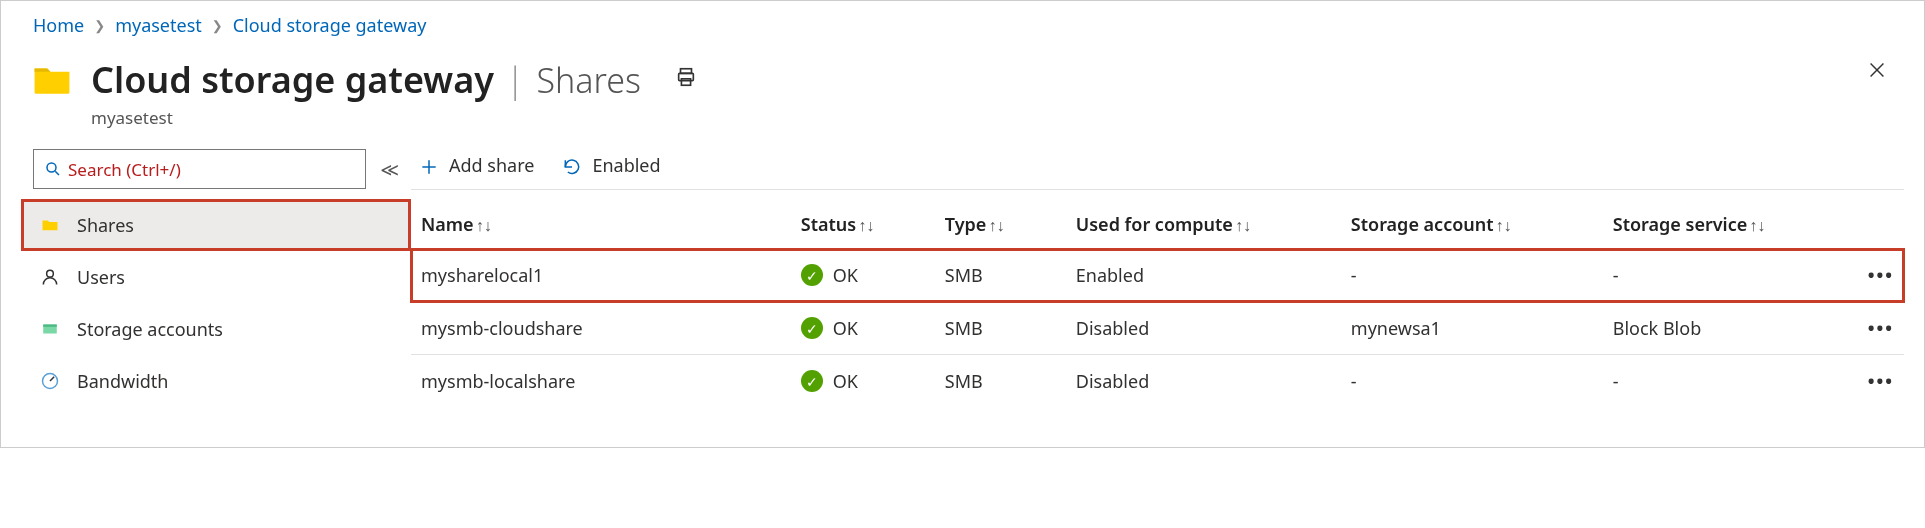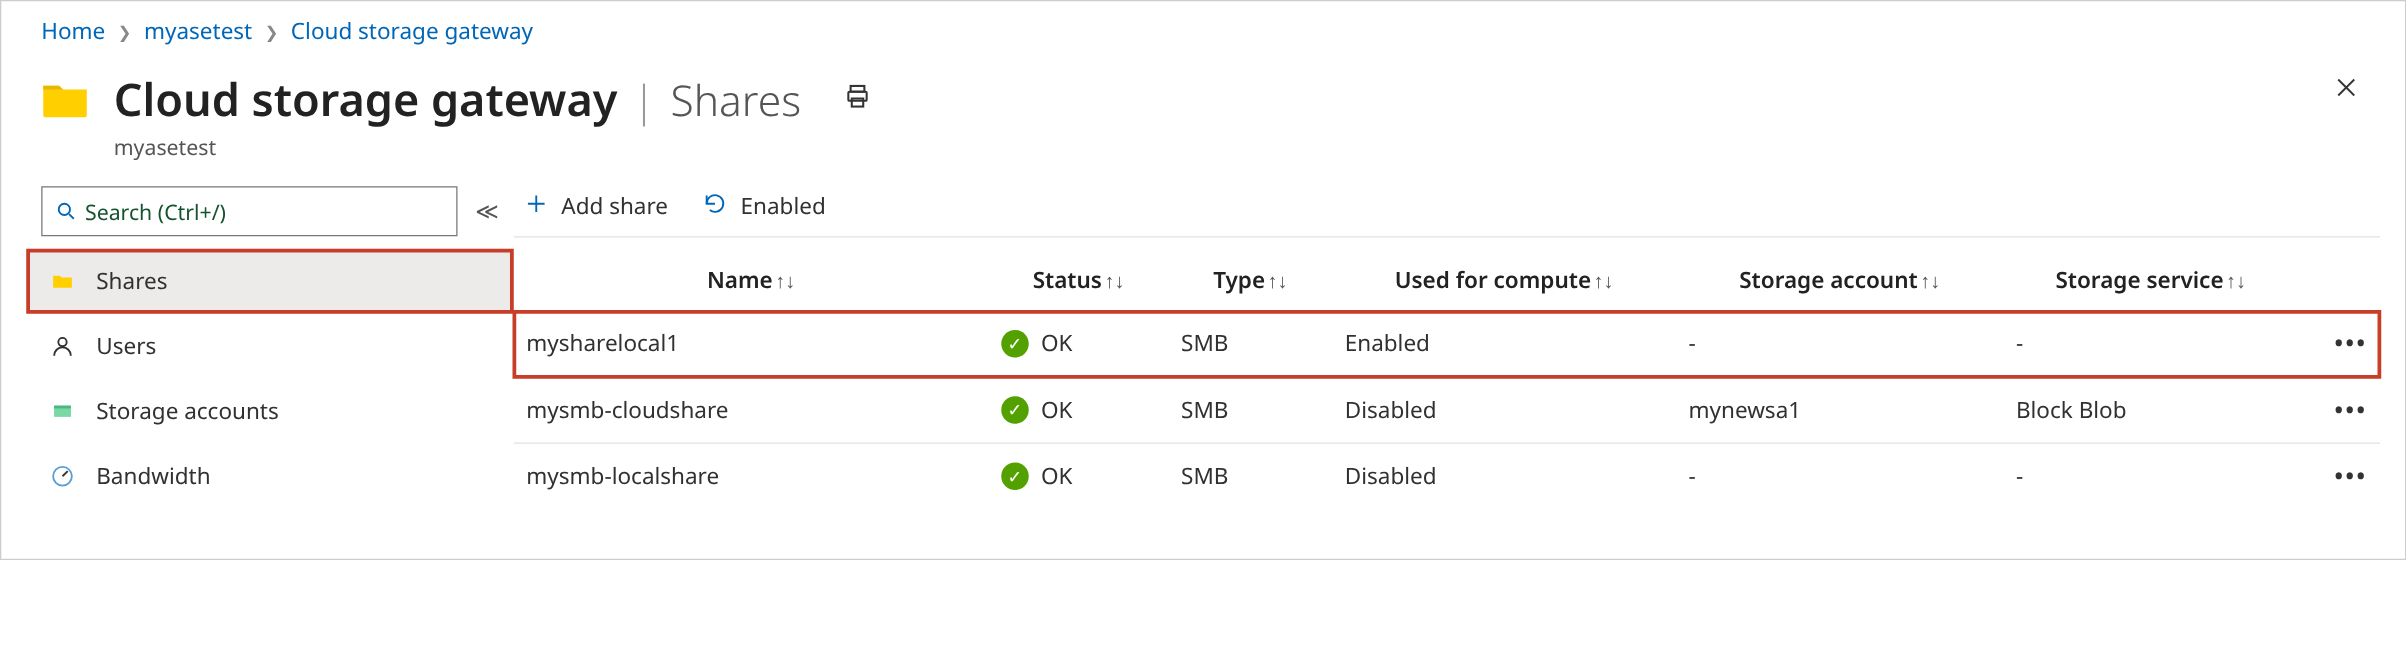--- a/index.html
+++ b/index.html
@@ -23,38 +23,38 @@
     .titleline .subtitle { font-size: 34px; font-weight: 350; color:#555; }
     .titleline .print-icon { margin-left: 34px; cursor:pointer; color:#333; align-self: center; }
     .titleblock .sub { font-size: 17px; color:#555; margin-top: 2px; }
     .header .close-icon { margin-left: auto; cursor:pointer; color:#333; padding:4px; }
     .close-icon svg { width:22px; height:22px; }
 
     
     .columns { display:flex; align-items:flex-start; padding: 0 0 0 20px; }
     .sidebar { width: 390px; flex-shrink:0; }
     .searchrow { display:flex; align-items:center; gap: 14px; padding: 0 12px 10px; }
-    .searchbox { flex:1; display:flex; align-items:center; border:1px solid #777; height:40px; padding:0 10px; font-size:17px; color:#14532d; background:#fff; cursor:text; }
+    .searchbox { flex:1; display:flex; align-items:center; border:1px solid #777; height:40px; padding:0 10px; font-size:17px; color:#b91c1c; background:#fff; cursor:text; }
     .searchbox svg { width:18px; height:18px; margin-right:6px; color:#0067b8; }
     .collapse-btn { cursor:pointer; color:#555; font-size:18px; }
 
     .menu { list-style:none; }
     .menu li { display:flex; align-items:center; height:52px; padding:0 18px; cursor:pointer; font-size:18px; color:#323130; gap:16px; }
     .menu li .micon { width:22px; height:22px; display:flex; align-items:center; justify-content:center; flex-shrink:0; }
     .menu li.selected { background:#edebe9; }
     .menu li.highlighted { outline:3px solid #c83d28; outline-offset:-3px; }
 
     .content { flex:1; padding-right: 20px; }
     .toolbar { display:flex; align-items:center; gap:28px; padding: 4px 8px 12px; border-bottom:1px solid #e1e1e1; font-size:18px; }
-    .toolbar .tbtn { display:flex; align-items:flex-start; gap:10px; color:#323130; cursor:pointer; }
+    .toolbar .tbtn { display:flex; align-items:flex-end; gap:10px; color:#323130; cursor:pointer; }
     .toolbar .tbtn svg { color:#0067b8; width:20px; height:20px; }
 
     
     table { width:100%; border-collapse:collapse; }
-    thead th { text-align:center; font-weight:600; font-size:18px; padding: 22px 10px 12px; color:#222; }
+    thead th { text-align:left; font-weight:600; font-size:18px; padding: 22px 10px 12px; color:#222; }
     thead th .sort { color:#555; font-size:16px; margin-left:2px; cursor:pointer; }
     tbody tr { border-top:1px solid #e1e1e1; }
     tbody td { padding: 14px 10px; font-size:18px; color:#323130; }
     .status-cell { display:flex; align-items:center; gap:10px; }
     .status-ok { width:22px; height:22px; border-radius:50%; background:#52a100; display:flex; align-items:center; justify-content:center; color:#fff; font-size:14px; }
     .more { cursor:pointer; color:#333; letter-spacing:2px; font-weight:700; }
     tr.row-highlight td { position:relative; }
     tr.row-highlight { outline:3px solid #c83d28; outline-offset:-2px; }
 
     .col-name { width: 290px; }

